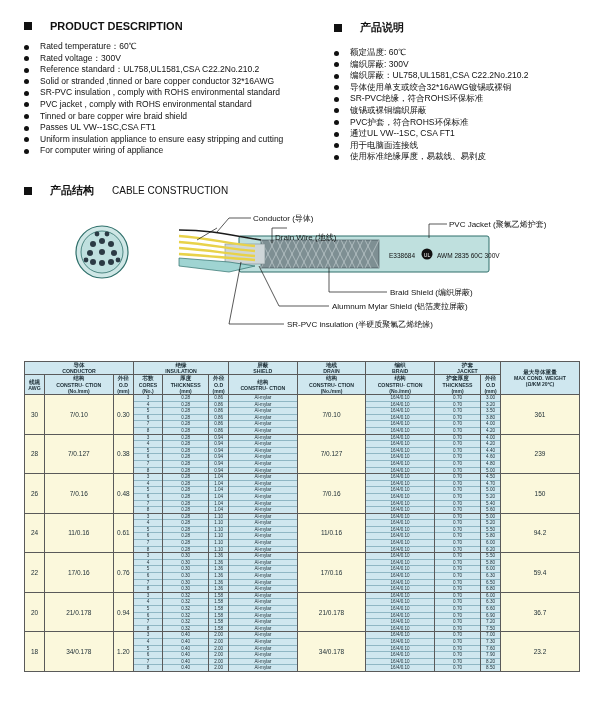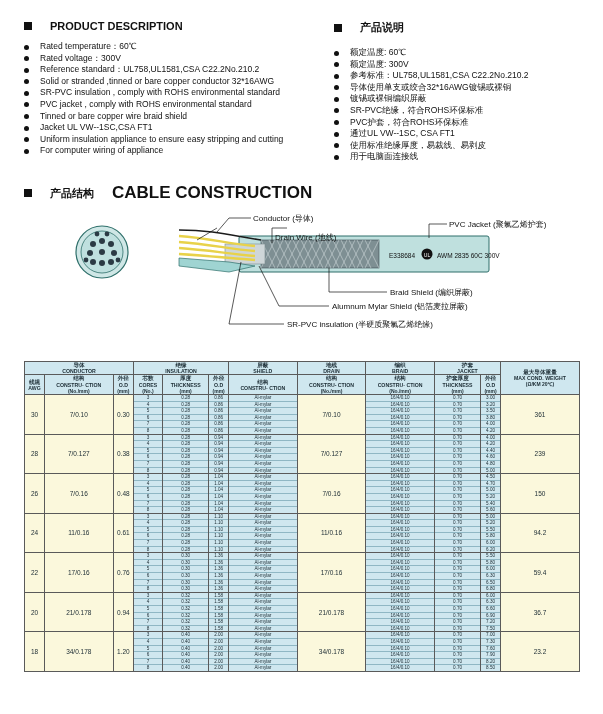--- a/index.html
+++ b/index.html
@@ -32,21 +32,21 @@
     white-space:nowrap;
   }
   ul.bullets li .dot{
     flex:0 0 auto;width:5px;height:5px;border-radius:50%;
     background:#111;margin-top:3.5px;
   }
 
   
   .cons-head{position:absolute;left:24px;top:183px;text-align:right;}
   .cons-head .t1{font-size:11px;font-weight:bold;}
-  .cons-head .t2{font-size:17px;font-weight:bold;}
+  .cons-head .t2{font-size:10px;font-weight:normal;}
 
   .diagram{position:absolute;left:0;top:196px;width:603px;height:152px;margin-left:29px;}
 
   
   .tbl{position:absolute;left:24px;top:361px;width:556px;border-collapse:collapse;}
   .tbl td,.tbl th{border:1px solid #5a5a5a;padding:0;}
   .hcell{
     background:#cfe7ef;text-align:center;vertical-align:middle;
     font-size:5.2px;line-height:6.2px;color:#1b2b33;padding:2px 1px;
   }
@@ -113,73 +113,73 @@
           <li>
               <span class="dot"></span>
               <span>PVC jacket , comply with ROHS environmental standard</span>
             </li>
           <li>
               <span class="dot"></span>
               <span>Tinned or bare copper wire braid shield</span>
             </li>
           <li>
               <span class="dot"></span>
-              <span>Jacket UL VW--1SC,CSA FT1</span>
+              <span>Passes UL VW--1SC,CSA FT1</span>
             </li>
           <li>
               <span class="dot"></span>
               <span>Uniform insulation appliance to ensure easy stripping and cutting</span>
             </li>
           <li>
               <span class="dot"></span>
               <span>For computer wiring of appliance</span>
             </li>
         </ul>
       </div>
       <div class="col-r">
         <ul class="bullets">
           <li>
               <span class="dot"></span>
               <span>额定温度: 60℃</span>
             </li>
           <li>
               <span class="dot"></span>
-              <span>额定温度: 300V</span>
-            </li>
-          <li>
-              <span class="dot"></span>
-              <span>参考标准：UL758,UL1581,CSA C22.2No.210.2</span>
+              <span>编织屏蔽: 300V</span>
+            </li>
+          <li>
+              <span class="dot"></span>
+              <span>编织屏蔽：UL758,UL1581,CSA C22.2No.210.2</span>
             </li>
           <li>
               <span class="dot"></span>
               <span>导体使用单支或绞合32*16AWG镀锡或裸铜</span>
             </li>
           <li>
               <span class="dot"></span>
+              <span>SR-PVC绝缘，符合ROHS环保标准</span>
+            </li>
+          <li>
+              <span class="dot"></span>
               <span>镀锡或裸铜编织屏蔽</span>
             </li>
           <li>
               <span class="dot"></span>
-              <span>SR-PVC绝缘，符合ROHS环保标准</span>
-            </li>
-          <li>
-              <span class="dot"></span>
               <span>PVC护套，符合ROHS环保标准</span>
             </li>
           <li>
               <span class="dot"></span>
               <span>通过UL VW--1SC, CSA FT1</span>
             </li>
           <li>
               <span class="dot"></span>
+              <span>用于电脑面连接线</span>
+            </li>
+          <li>
+              <span class="dot"></span>
               <span>使用标准绝缘厚度，易裁线、易剥皮</span>
-            </li>
-          <li>
-              <span class="dot"></span>
-              <span>用于电脑面连接线</span>
             </li>
         </ul>
       </div>
     </div>
   </div>
 
   <div class="cons-head sec-head">
     <span class="sq"></span>
     <span class="t1">产品结构</span>
     <span class="t2">CABLE CONSTRUCTION</span>

